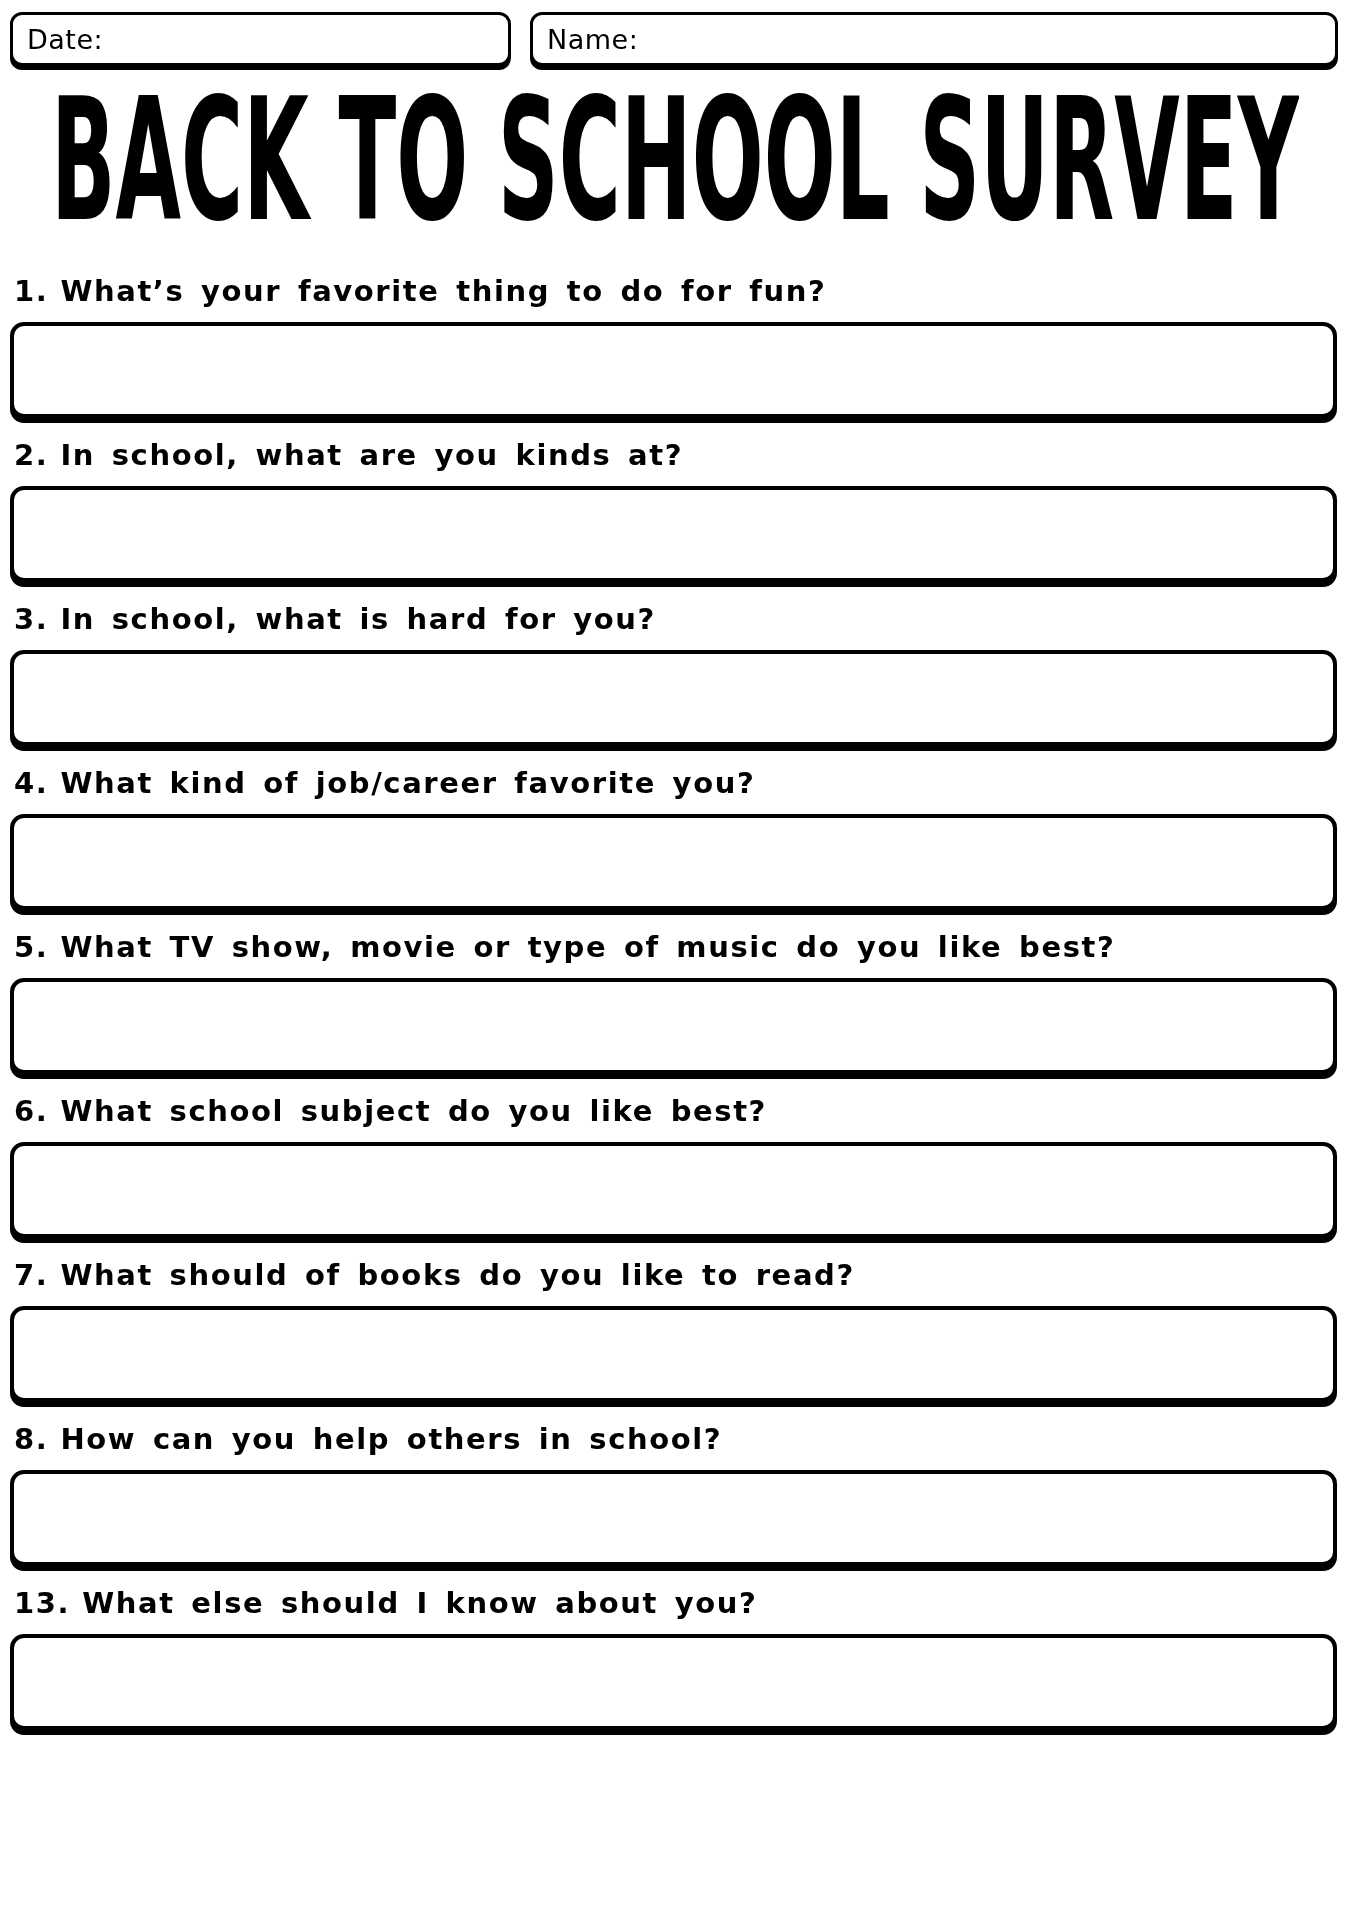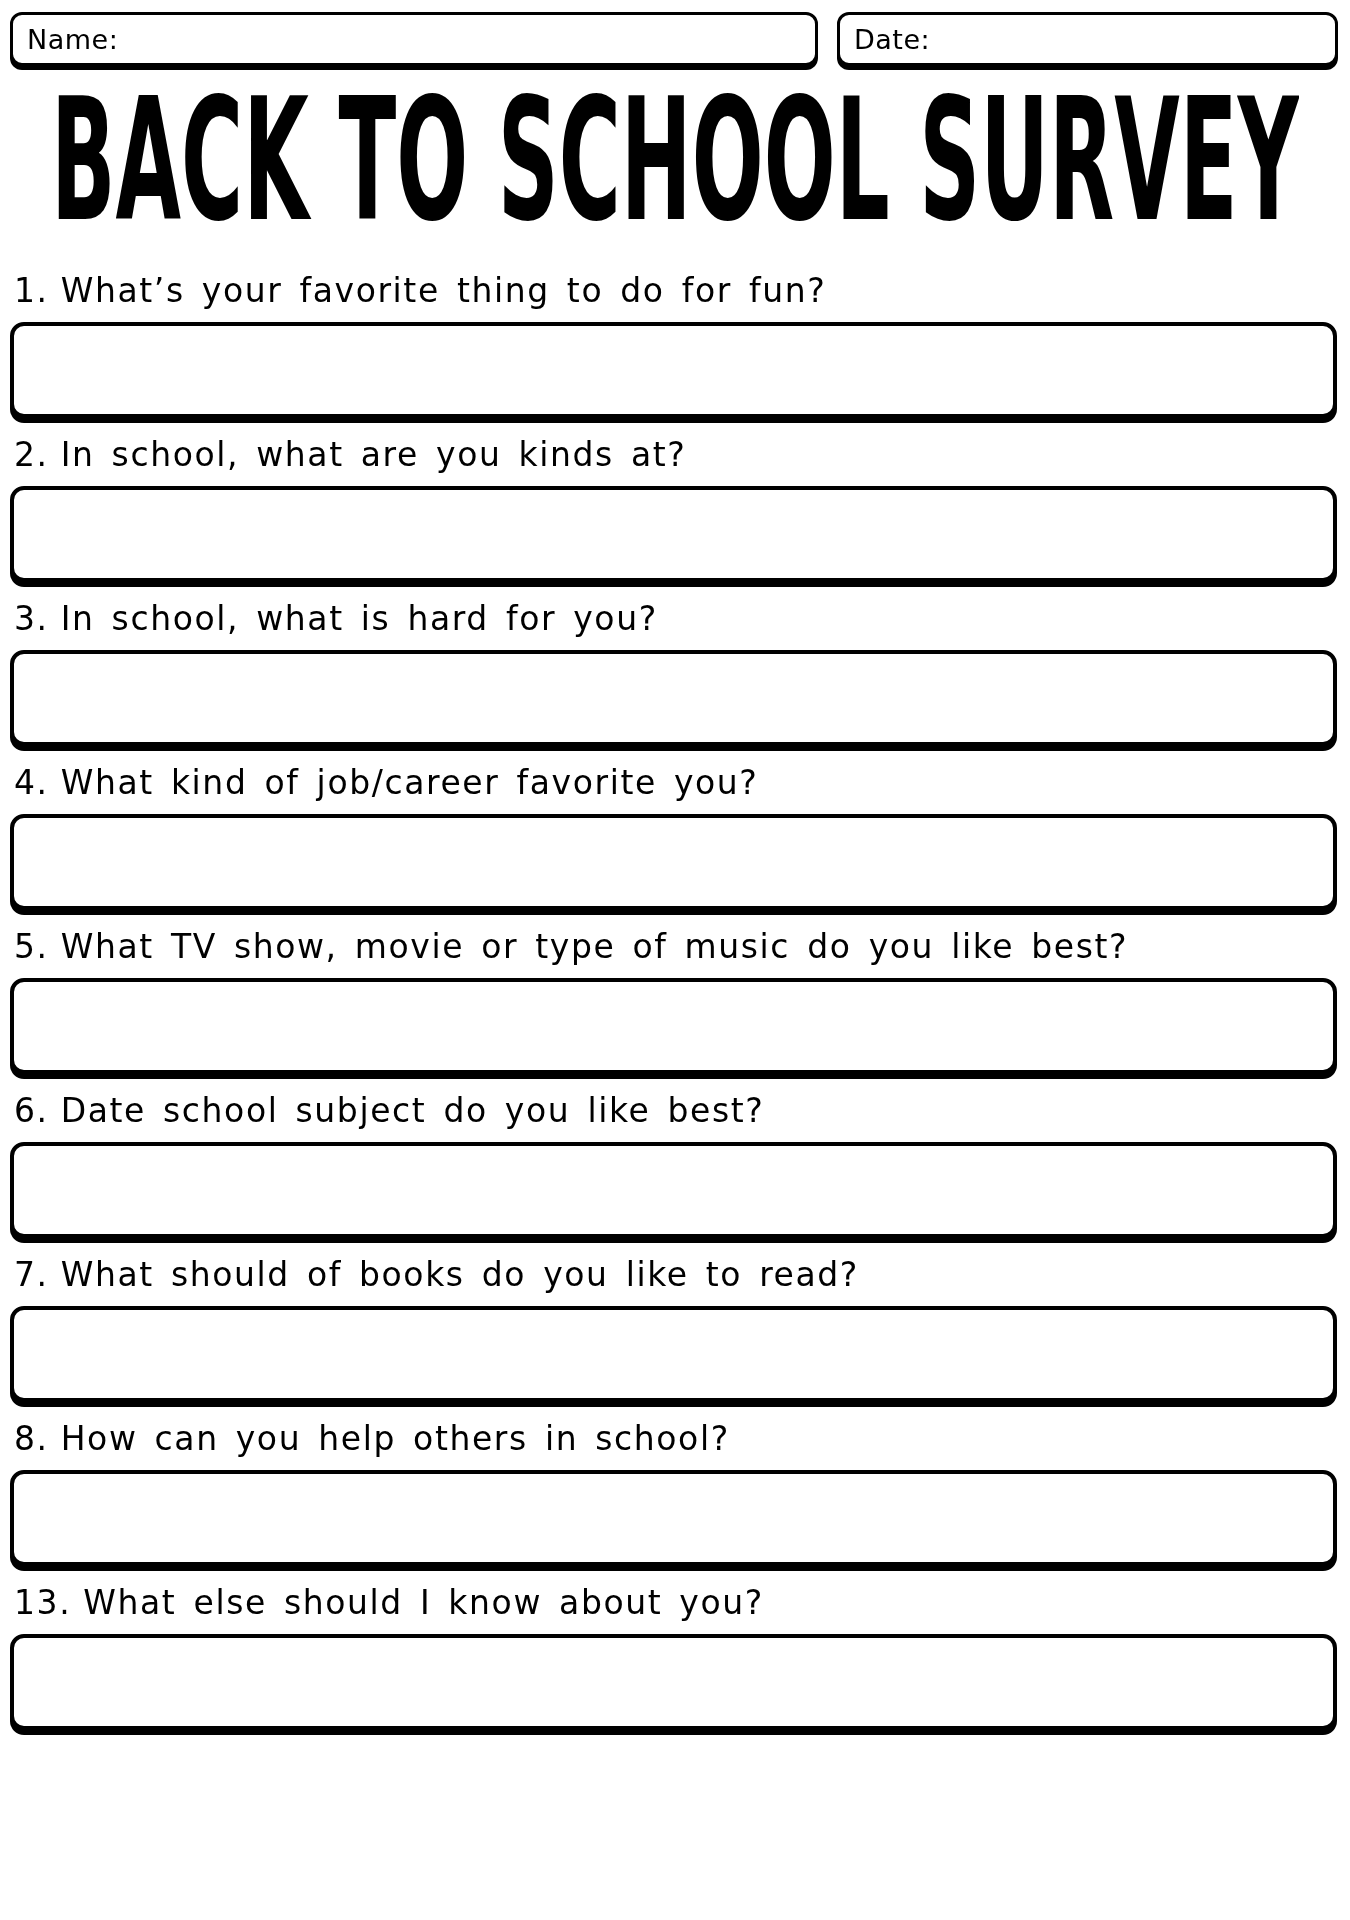--- a/index.html
+++ b/index.html
@@ -55,48 +55,48 @@
     font-size: 170px;
     fill: #000000;
   }
   .questions {
     margin: 0 13px 0 10px;
   }
   .question { margin-top: 16px; }
   .question.first { margin-top: 46px; }
   .q-label {
     line-height: 42px;
-    font-size: 33px;
-    font-weight: normal;
+    font-size: 29px;
+    font-weight: bold;
     letter-spacing: 1.6px;
     word-spacing: 5px;
     margin-bottom: 10px;
     padding-left: 4px;
     white-space: nowrap;
   }
   .q-num { margin-right: 12px; }
   .answer-box {
     height: 88px;
     border: 4px solid #000;
     border-radius: 14px;
     box-shadow: 0 5px 0 #000;
     background: #fff;
     box-sizing: content-box;
   }
 </style>
 </head>
 <body>
 
 <div class="header-row">
+  <div class="field-box date-box">
+    <span class="field-label">Date:</span>
+    <span class="field-value"></span>
+  </div>
   <div class="field-box name-box">
     <span class="field-label">Name:</span>
-    <span class="field-value"></span>
-  </div>
-  <div class="field-box date-box">
-    <span class="field-label">Date:</span>
     <span class="field-value"></span>
   </div>
 </div>
 
 <div class="title-wrap">
   <svg viewBox="0 0 1248 132" width="1248" height="132">
     <text x="0" y="127" textLength="1248" lengthAdjust="spacingAndGlyphs">BACK TO SCHOOL SURVEY</text>
   </svg>
 </div>
 
@@ -132,21 +132,21 @@
 
   <div class="question">
     <div class="q-label">
       <span class="q-num">5.</span><span>What TV show, movie or type of music do you like best?</span>
     </div>
     <div class="answer-box"></div>
   </div>
 
   <div class="question">
     <div class="q-label">
-      <span class="q-num">6.</span><span>Date school subject do you like best?</span>
+      <span class="q-num">6.</span><span>What school subject do you like best?</span>
     </div>
     <div class="answer-box"></div>
   </div>
 
   <div class="question">
     <div class="q-label">
       <span class="q-num">7.</span><span>What should of books do you like to read?</span>
     </div>
     <div class="answer-box"></div>
   </div>

